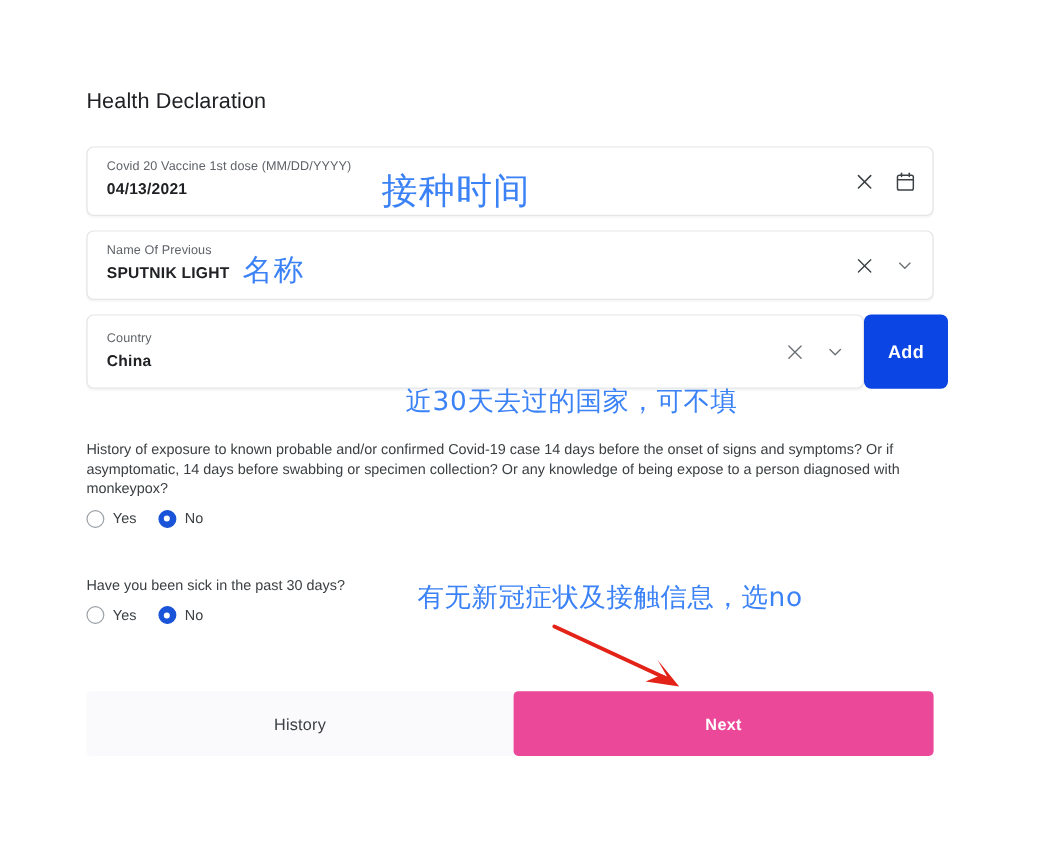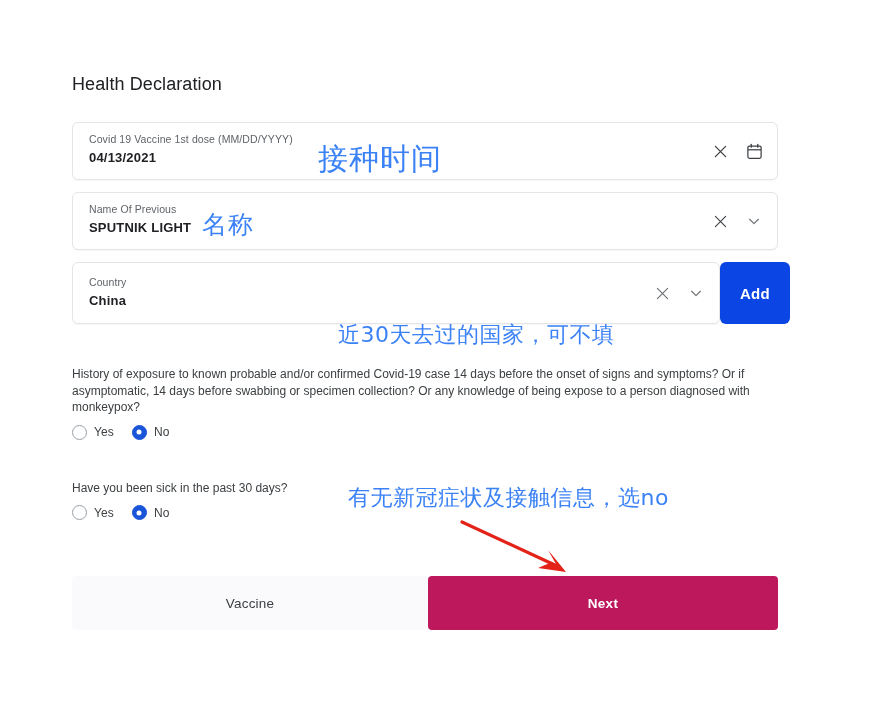--- a/index.html
+++ b/index.html
@@ -189,21 +189,21 @@
     border: none;
     border-radius: 4px 0 0 4px;
     color: #3c4043;
     font-family: "Liberation Sans", sans-serif;
     font-size: 13.5px;
     letter-spacing: .2px;
     cursor: pointer;
   }
   .next-btn {
     width: 350px;
-    background: #be185d;
+    background: #ec4899;
     border: none;
     border-radius: 4px;
     color: #fff;
     font-family: "Liberation Sans", sans-serif;
     font-size: 13.5px;
     font-weight: bold;
     letter-spacing: .3px;
     cursor: pointer;
   }
 
@@ -233,21 +233,21 @@
 </head>
 <body>
 
 <div id="page">
 
   <div class="form-wrap">
 
     <h1 class="page-title">Health Declaration</h1>
 
     <div class="field">
-      <div class="label">Covid 19 Vaccine 1st dose (MM/DD/YYYY)</div>
+      <div class="label">Covid 20 Vaccine 1st dose (MM/DD/YYYY)</div>
       <div class="value">04/13/2021</div>
       <div class="adorn">
         <span class="ico">
           <svg width="13" height="13" viewBox="0 0 14 14">
               <path d="M1.5 1.5 L12.5 12.5 M12.5 1.5 L1.5 12.5" stroke="currentColor" stroke-width="1.4" fill="none" stroke-linecap="round"></path>
             </svg>
         </span>
         <span class="ico">
           <svg width="17" height="17" viewBox="0 0 18 18">
             <rect x="2" y="3.2" width="14" height="13" rx="1.6" stroke="currentColor" stroke-width="1.3" fill="none"></rect>
@@ -309,21 +309,21 @@
     <div class="radio-row">
       <span class="radio"></span>
       <span class="radio-label">Yes</span>
       <span class="radio checked"></span>
       <span class="radio-label">No</span>
     </div>
 
   </div>
 
   <div class="footer">
-    <button class="prev-btn">Vaccine</button>
+    <button class="prev-btn">History</button>
     <button class="next-btn">Next</button>
   </div>
 
   <div class="anno" id="anno-date">接种时间</div>
   <div class="anno" id="anno-name">名称</div>
   <div class="anno" id="anno-country">近30天去过的国家，可不填</div>
   <div class="anno" id="anno-quest">有无新冠症状及接触信息，选no</div>
 
   <svg id="arrow" viewBox="0 0 130 62">
     <path d="M2,2 L96,44 L88,30 L106,52 L78,48 L92,42 Z" fill="#e32318"></path>

